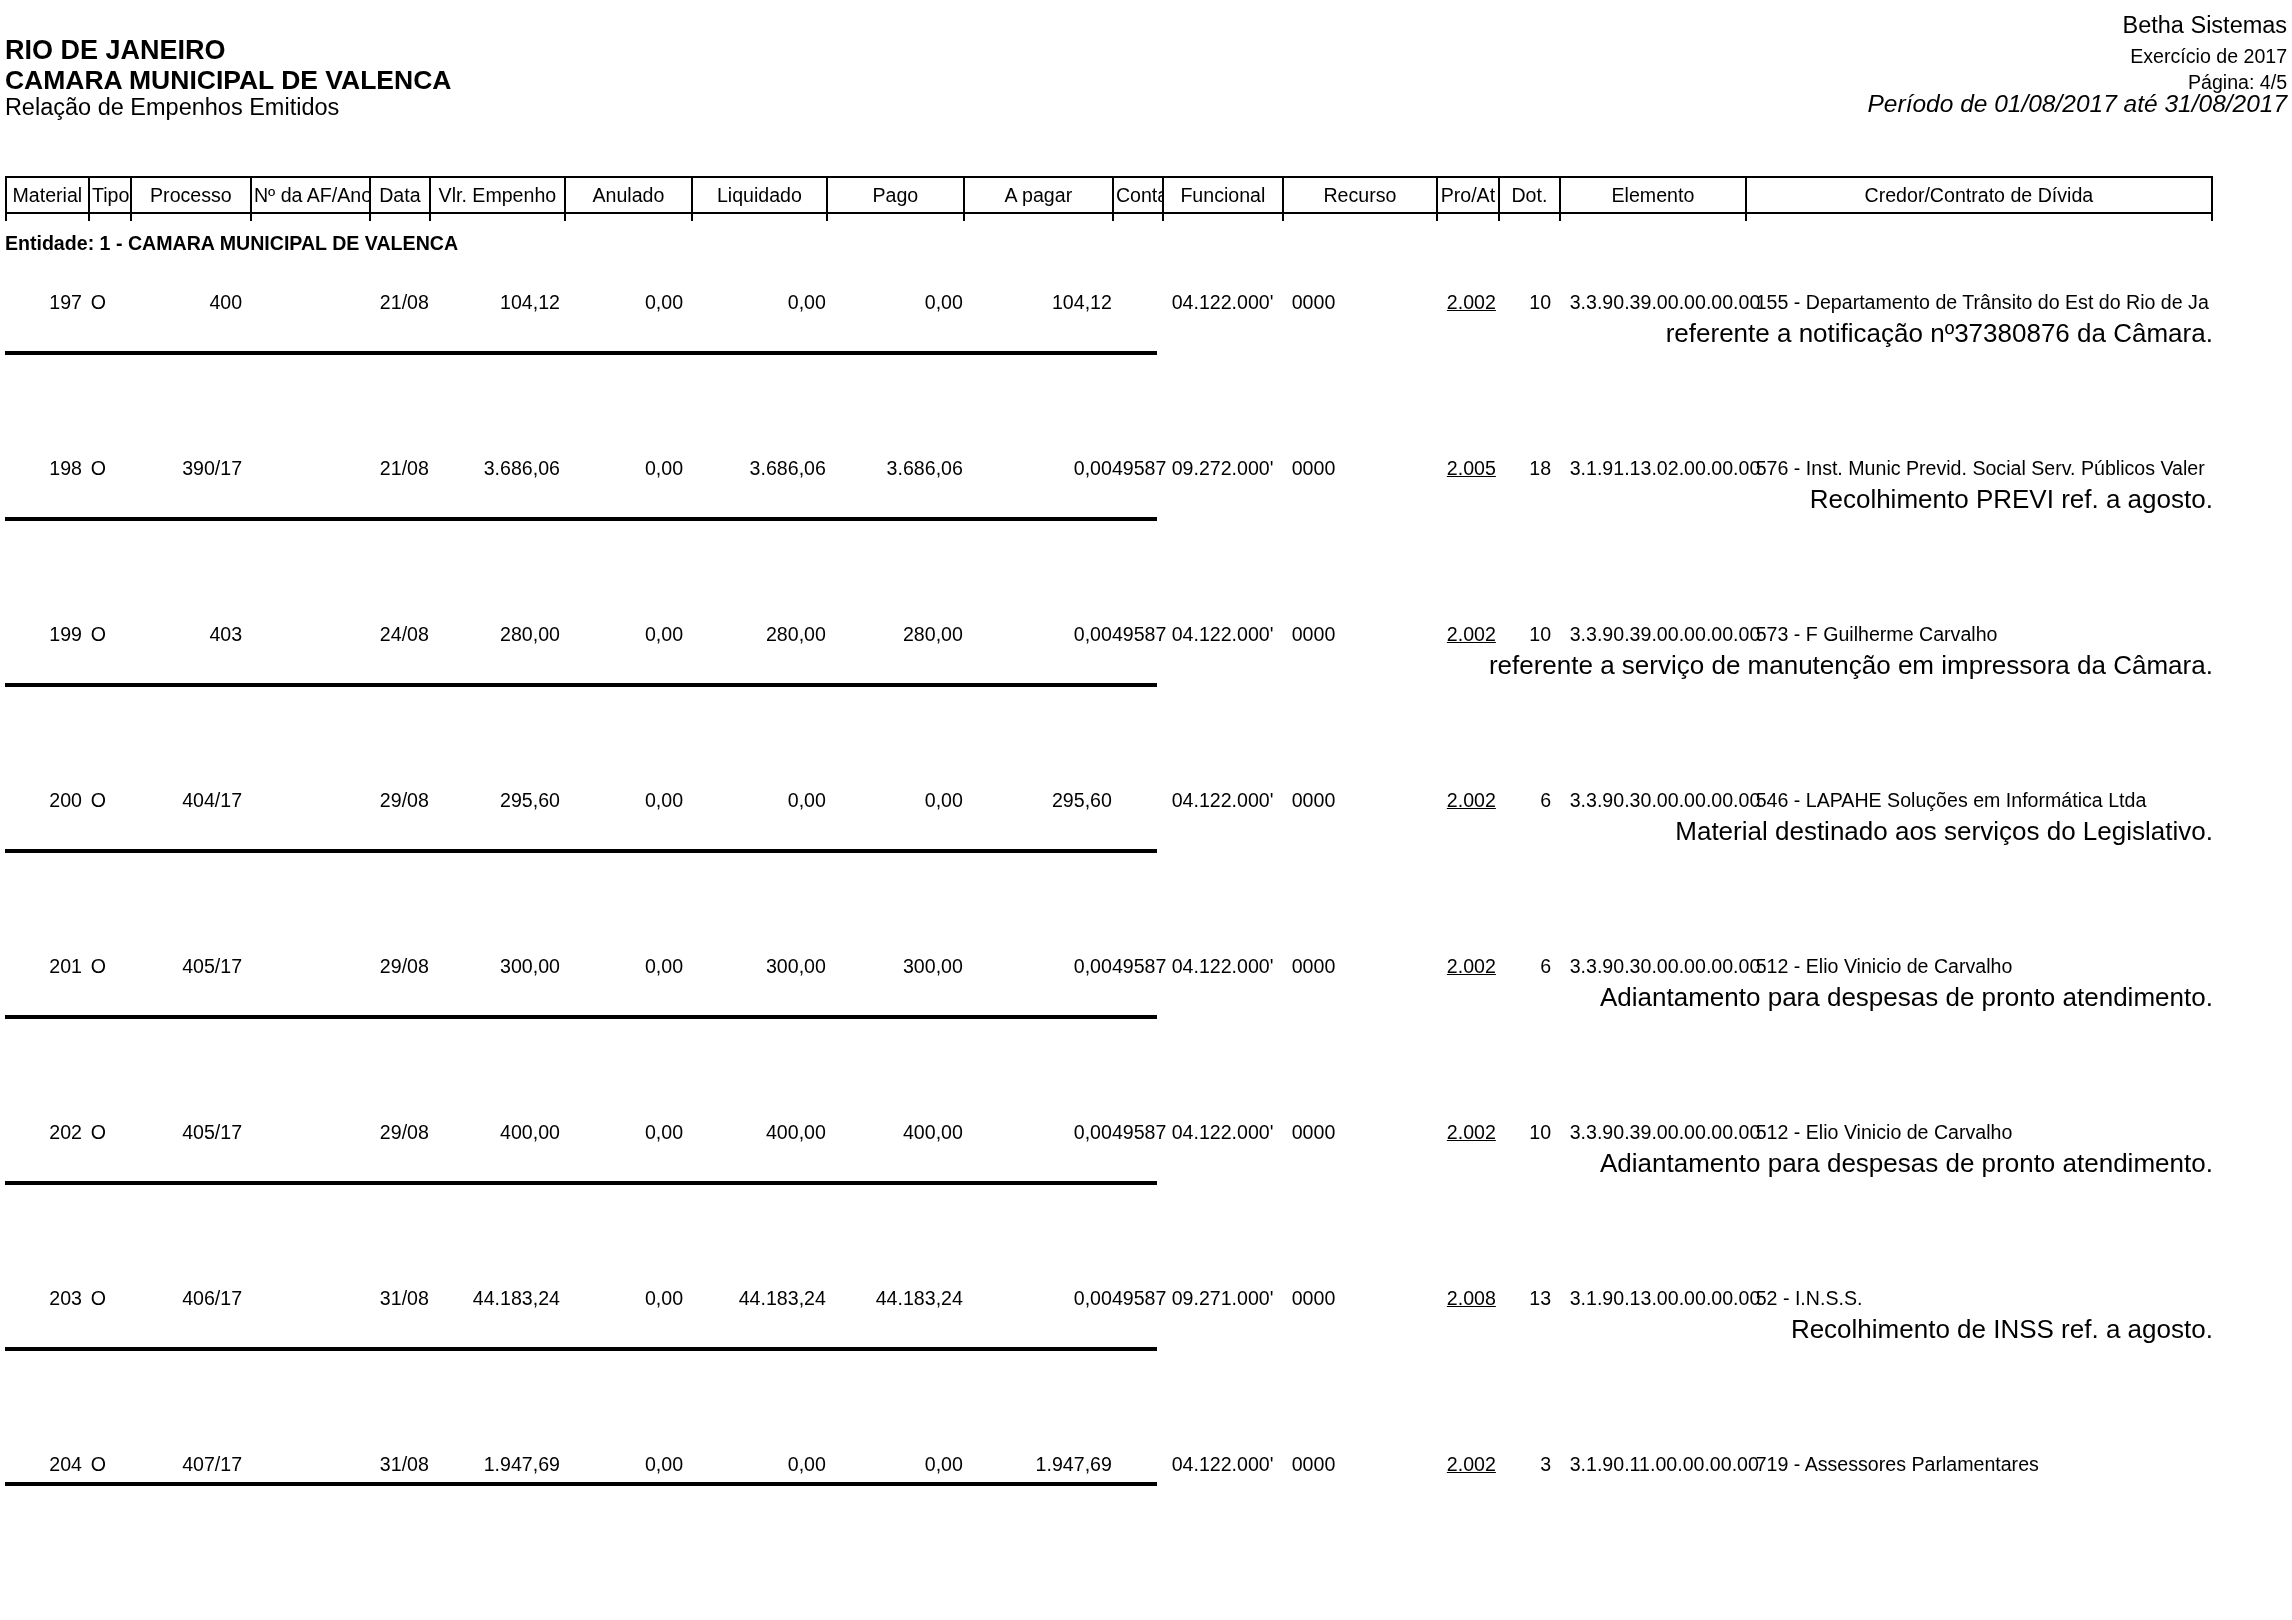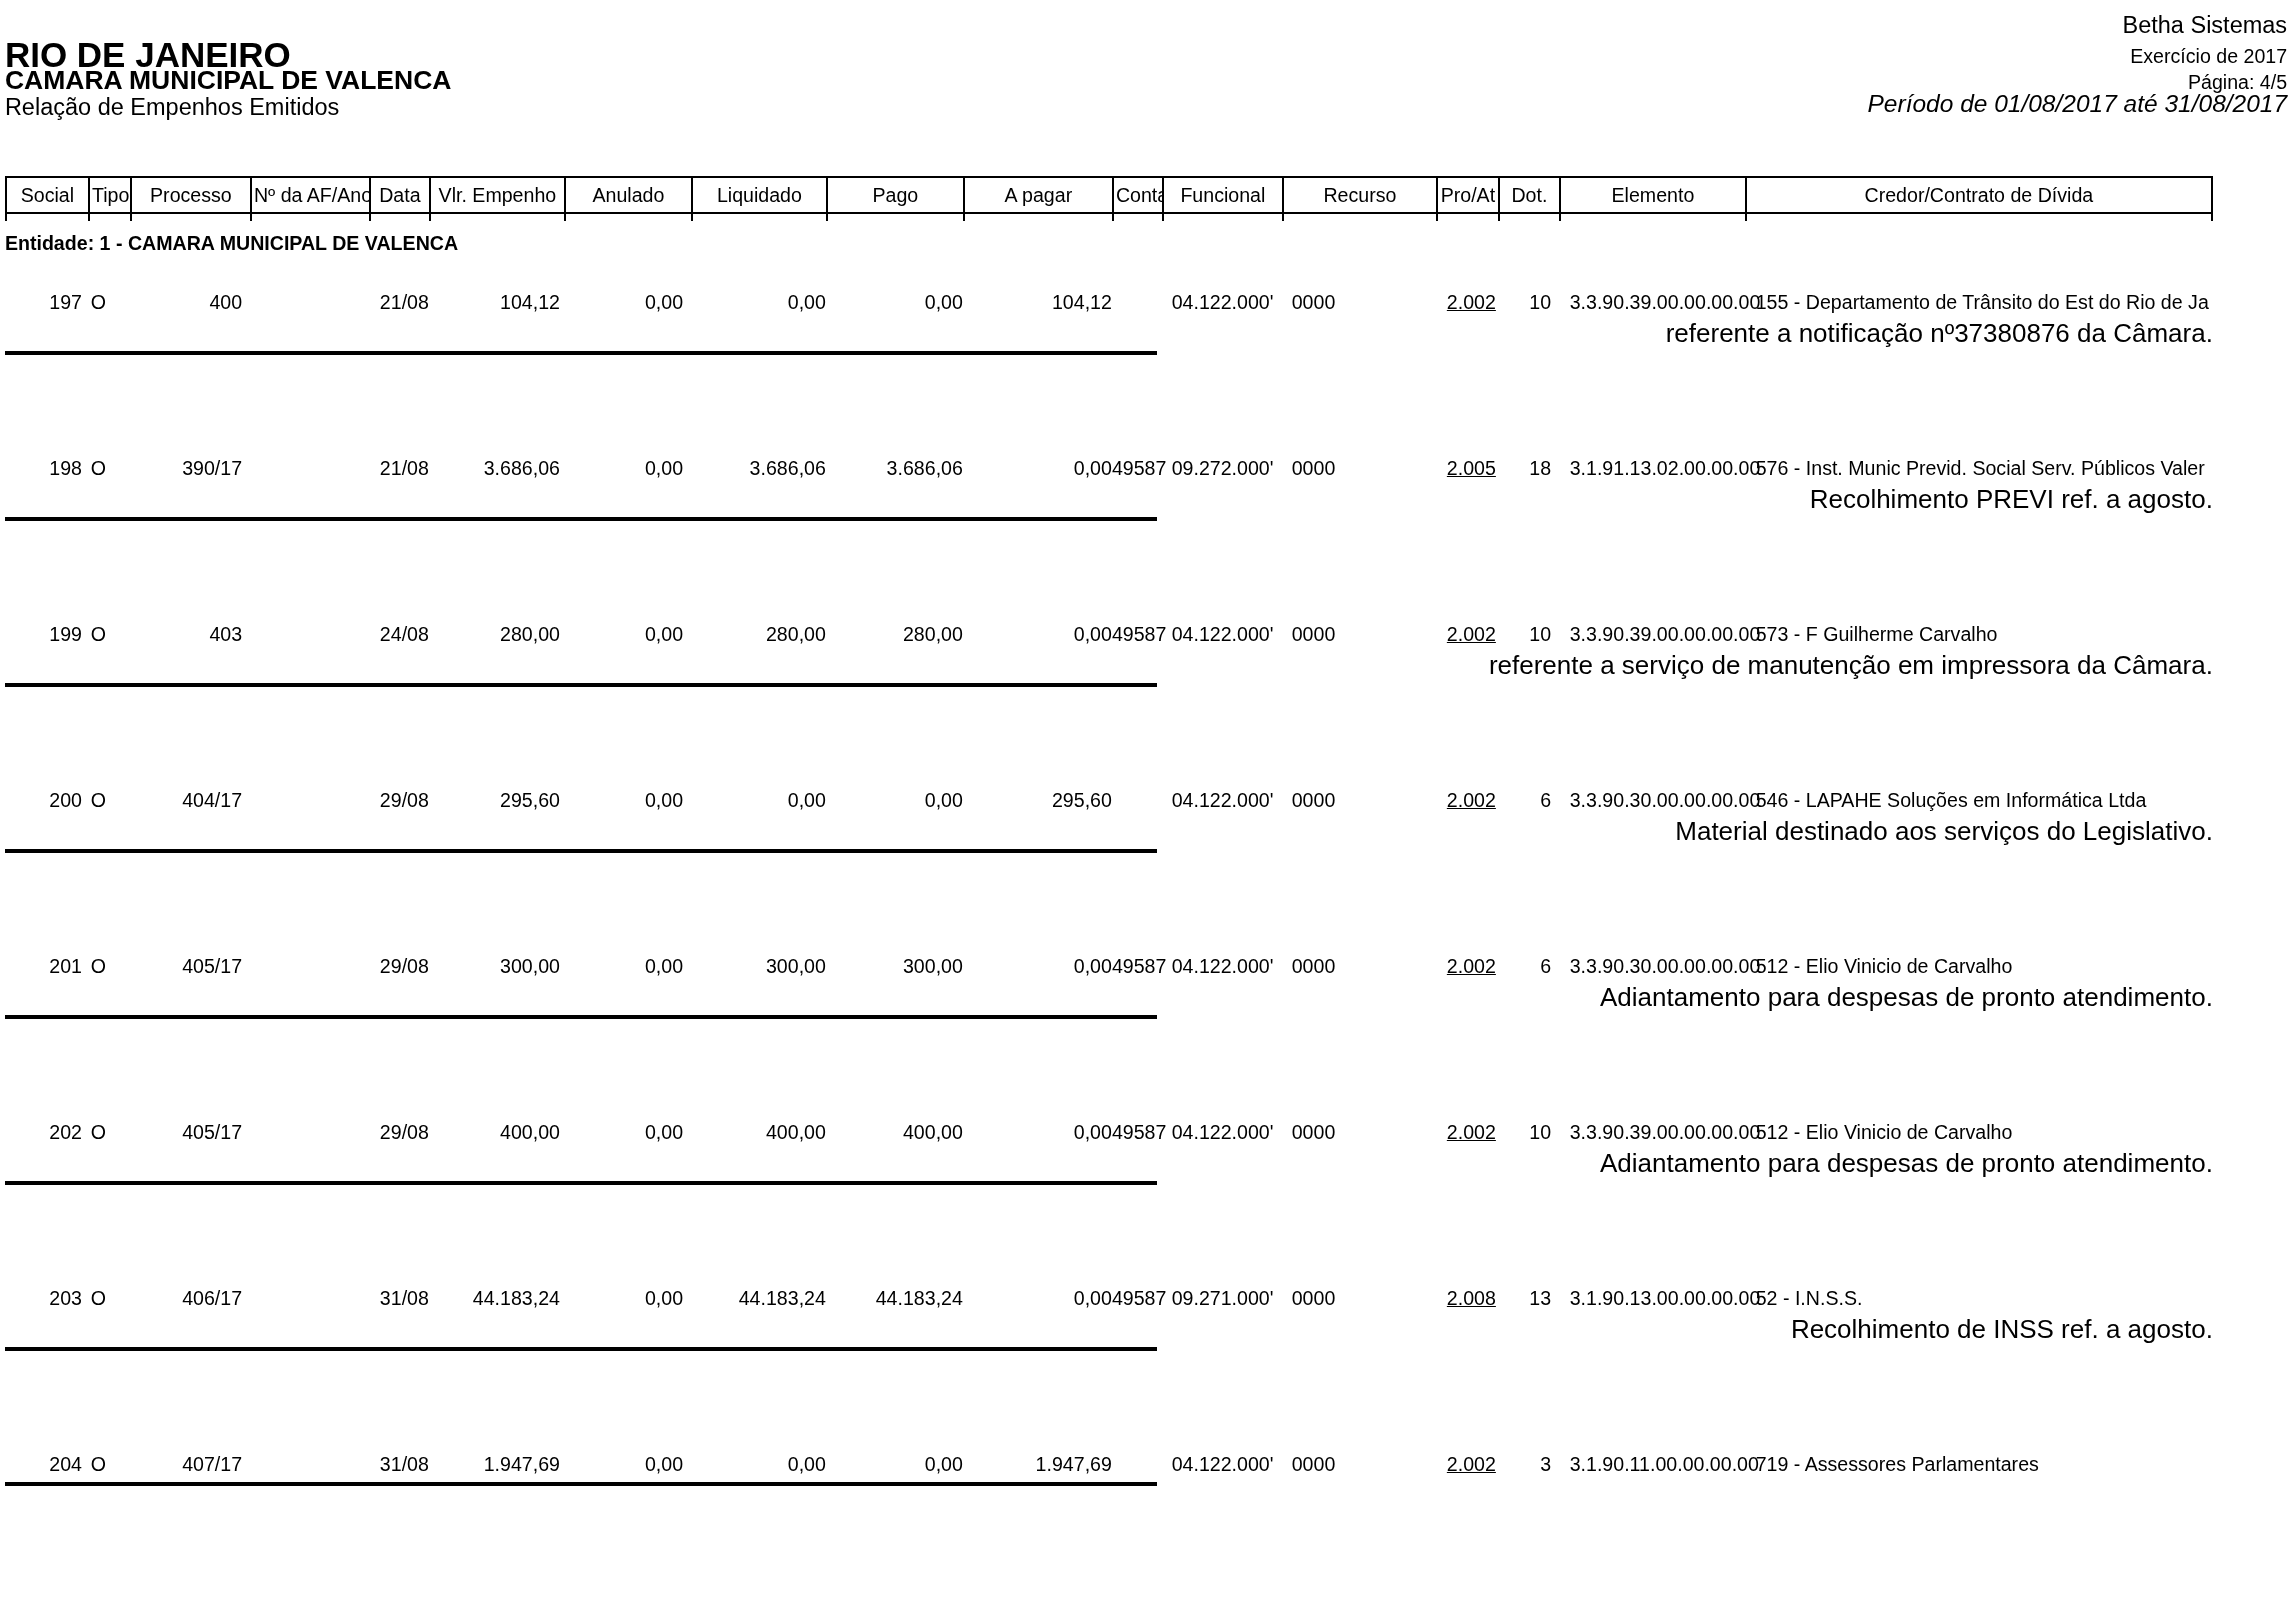--- a/index.html
+++ b/index.html
@@ -7,21 +7,21 @@
   body {
     width:2293px; height:1620px;
     font-family:"Liberation Sans", sans-serif;
     color:#000;
     position:relative;
     overflow:hidden;
   }
   .page { position:absolute; inset:0; }
 
   
-  .t-state    { position:absolute; left:4.9px;  top:35px;  font-size:35px; font-weight:bold; }
+  .t-state    { position:absolute; left:4.9px;  top:35px;  font-size:27px; font-weight:bold; }
   .t-entity   { position:absolute; left:4.9px;  top:65px;  font-size:26.5px; font-weight:bold; }
   .t-report   { position:absolute; left:4.9px;  top:94px;  font-size:23.5px; }
   .t-vendor   { position:absolute; right:5.9px; top:11.8px;  font-size:23.5px; }
   .t-exercise { position:absolute; right:5.9px; top:45px;  font-size:19.6px; }
   .t-page     { position:absolute; right:5.9px; top:71px;  font-size:19.6px; }
   .t-period   { position:absolute; right:5.9px; top:90px;  font-size:24.5px;font-style:italic; }
 
   
   :root {
     --cols: 83px 42px 120px 119px 60px 135px 127px 135px 137px 149px 50px 120px 154px 62px 61px 186px 1fr;
@@ -87,21 +87,21 @@
 
   <div class="t-state">RIO DE JANEIRO</div>
   <div class="t-entity">CAMARA MUNICIPAL DE VALENCA</div>
   <div class="t-report">Relação de Empenhos Emitidos</div>
   <div class="t-vendor">Betha Sistemas</div>
   <div class="t-exercise">Exercício de 2017</div>
   <div class="t-page">Página: 4/5</div>
   <div class="t-period">Período de 01/08/2017 até 31/08/2017</div>
 
   <div class="thead">
-    <div class="th">Social</div>
+    <div class="th">Material</div>
     <div class="th">Tipo</div>
     <div class="th">Processo</div>
     <div class="th">Nº da AF/Ano</div>
     <div class="th">Data</div>
     <div class="th">Vlr. Empenho</div>
     <div class="th">Anulado</div>
     <div class="th">Liquidado</div>
     <div class="th">Pago</div>
     <div class="th">A pagar</div>
     <div class="th">Conta</div>

